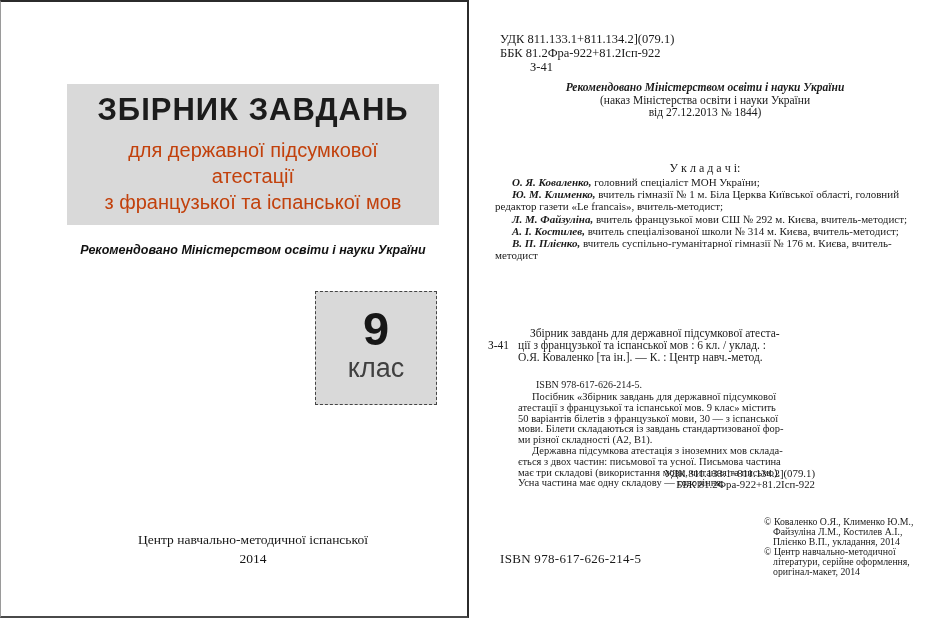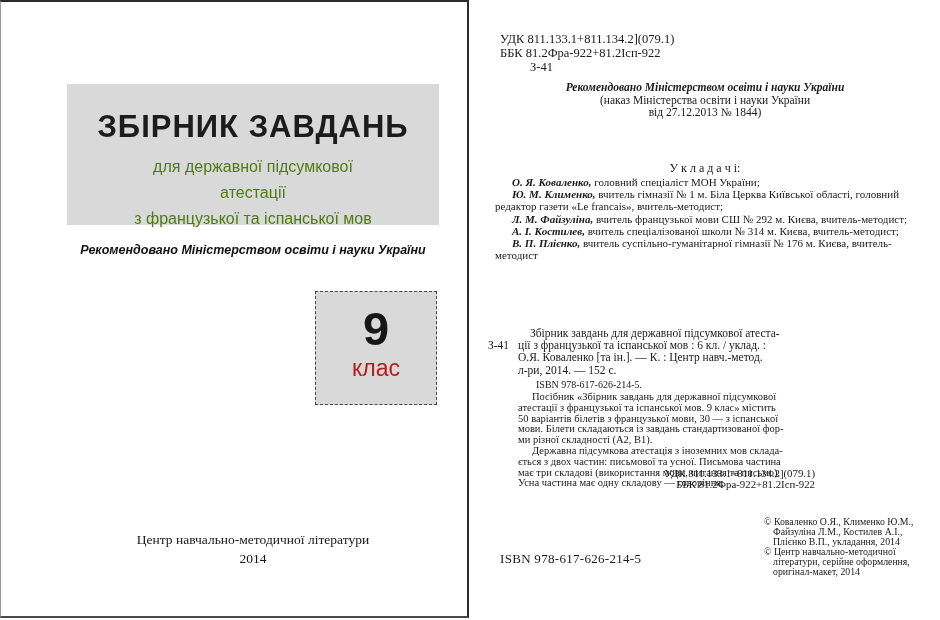--- a/index.html
+++ b/index.html
@@ -15,42 +15,42 @@
     border-top:2px solid #2b2b2b;
     border-right:2px solid #2b2b2b;
     border-bottom:2px solid #4a4a4a;
   }
   .title-box {
     position:absolute; left:66px; top:82px; width:372px; height:141px;
     background:#d9d9d9; text-align:center;
   }
   .book-title {
     font-family:"Liberation Sans", sans-serif; font-weight:bold;
-    font-size:31px; letter-spacing:1px; color:#1c1c1c; padding-top:25px;
+    font-size:31px; letter-spacing:1px; color:#1c1c1c; padding-top:8px;
   }
   .book-subtitle {
-    font-family:"Liberation Sans", sans-serif; font-size:16px;
-    line-height:26px; color:#4d7c0f; padding-top:9px;
+    font-family:"Liberation Sans", sans-serif; font-size:20px;
+    line-height:26px; color:#c2410c; padding-top:9px;
   }
   .left-recommendation {
     position:absolute; left:66px; top:241px; width:372px; text-align:center;
     font-family:"Liberation Sans", sans-serif; font-style:italic; font-weight:bold;
     font-size:12.5px; color:#111;
   }
   .grade-box {
     position:absolute; left:314px; top:289px; width:122px; height:114px;
     background:#d9d9d9; border:1px dashed #444; text-align:center;
   }
   .grade-number {
     font-family:"Liberation Sans", sans-serif; font-weight:bold;
     font-size:47px; line-height:47px; padding-top:13px; color:#171717;
   }
   .grade-label {
-    font-family:"Liberation Sans", sans-serif; font-size:23px; line-height:30px;
-    color:#b91c1c; padding-top:1px;
+    font-family:"Liberation Sans", sans-serif; font-size:27px; line-height:30px;
+    color:#404040; padding-top:1px;
   }
   .imprint {
     position:absolute; left:66px; top:529px; width:372px; text-align:center;
     font-size:13.5px; line-height:18.5px; color:#161616;
   }
 
   
   .page-right { left:470px; width:470px; height:620px; }
 
   .codes-top { position:absolute; left:30px; top:33px; font-size:12.5px; line-height:13.8px; }
@@ -101,21 +101,21 @@
   </div>
 
   <div class="left-recommendation">Рекомендовано Міністерством освіти і науки України</div>
 
   <div class="grade-box">
     <div class="grade-number">9</div>
     <div class="grade-label">клас</div>
   </div>
 
   <div class="imprint">
-    <div>Центр навчально-методичної літератури</div>
+    <div>Центр навчально-методичної іспанської</div>
     <div>2014</div>
   </div>
 
 </div>
 
 <div class="page page-right">
 
   <div class="codes-top">
     <div>УДК 811.133.1+811.134.2](079.1)</div>
     <div>ББК 81.2Фра-922+81.2Ісп-922</div>
@@ -139,21 +139,20 @@
     <div class="indent"><span class="name">В. П. Плієнко,</span><span> вчитель суспільно-гуманітарної гімназії № 176 м. Києва, вчитель-</span></div>
     <div><span>методист</span></div>
   </div>
 
   <div class="card-label">З-41</div>
 
   <div class="card">
     <div class="indent">Збірник завдань для державної підсумкової атеста-</div>
     <div>ції з французької та іспанської мов : 6 кл. / уклад. :</div>
     <div>О.Я. Коваленко [та ін.]. — К. : Центр навч.-метод.</div>
-    <div>л-ри, 2014. — 152 с.</div>
   </div>
 
   <div class="card-isbn">ISBN 978-617-626-214-5.</div>
 
   <div class="annotation">
     <div class="indent">Посібник «Збірник завдань для державної підсумкової</div>
     <div>атестації з французької та іспанської мов. 9 клас» містить</div>
     <div>50 варіантів білетів з французької мови, 30 — з іспанської</div>
     <div>мови. Білети складаються із завдань стандартизованої фор-</div>
     <div>ми різної складності (А2, В1).</div>

